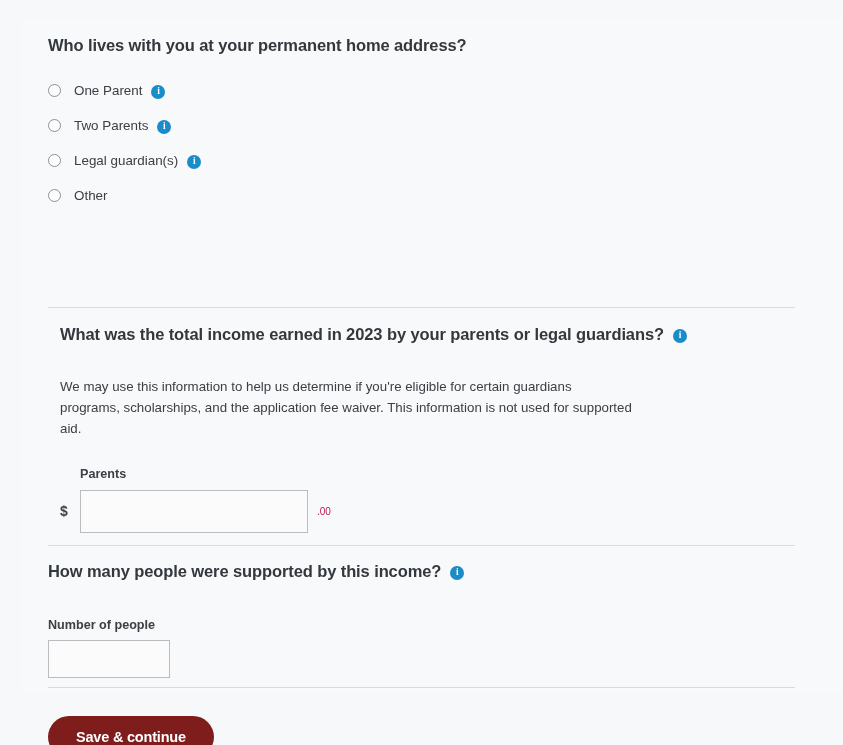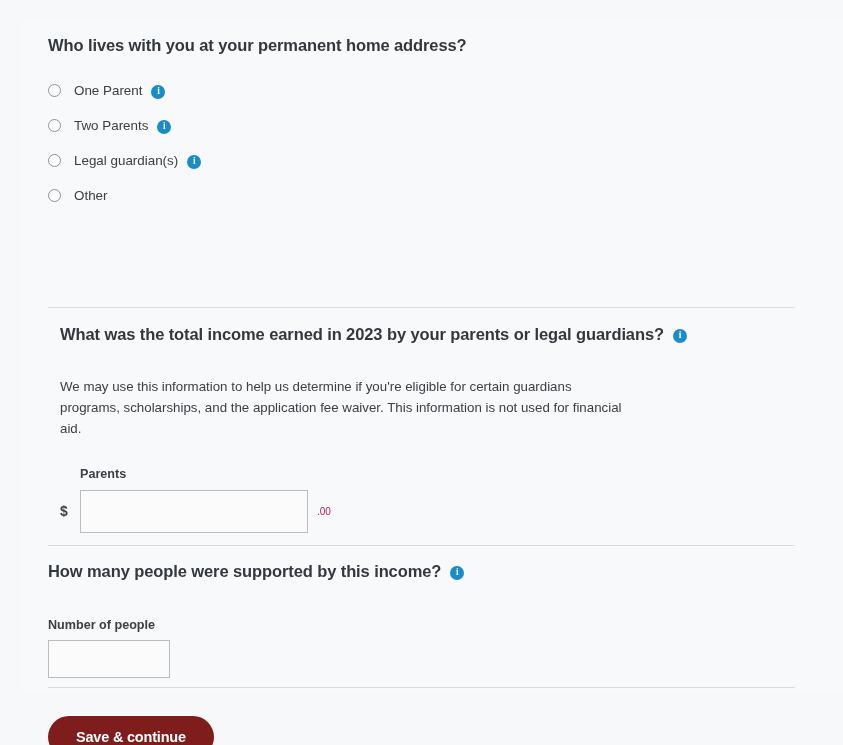--- a/index.html
+++ b/index.html
@@ -206,21 +206,21 @@
 
       <div class="q-heading">
         <span class="htext">What was the total income earned in 2023 by your parents or legal guardians?</span>
         <span class="info-icon">
           <span>i</span>
         </span>
       </div>
 
       <div class="q-body" style="margin-top:31px;">
         <div>We may use this information to help us determine if you're eligible for certain guardians</div>
-        <div>programs, scholarships, and the application fee waiver. This information is not used for financial</div>
+        <div>programs, scholarships, and the application fee waiver. This information is not used for supported</div>
         <div>aid.</div>
       </div>
 
       <div style="margin-top:28px; padding-left:20px;">
         <div class="field-label">Parents</div>
       </div>
 
       <div class="money-row" style="margin-top:9px;">
         <span class="money-prefix">$</span>
         <input class="text-input" type="text" style="width: 228px; height: 43px;" placeholder="">

